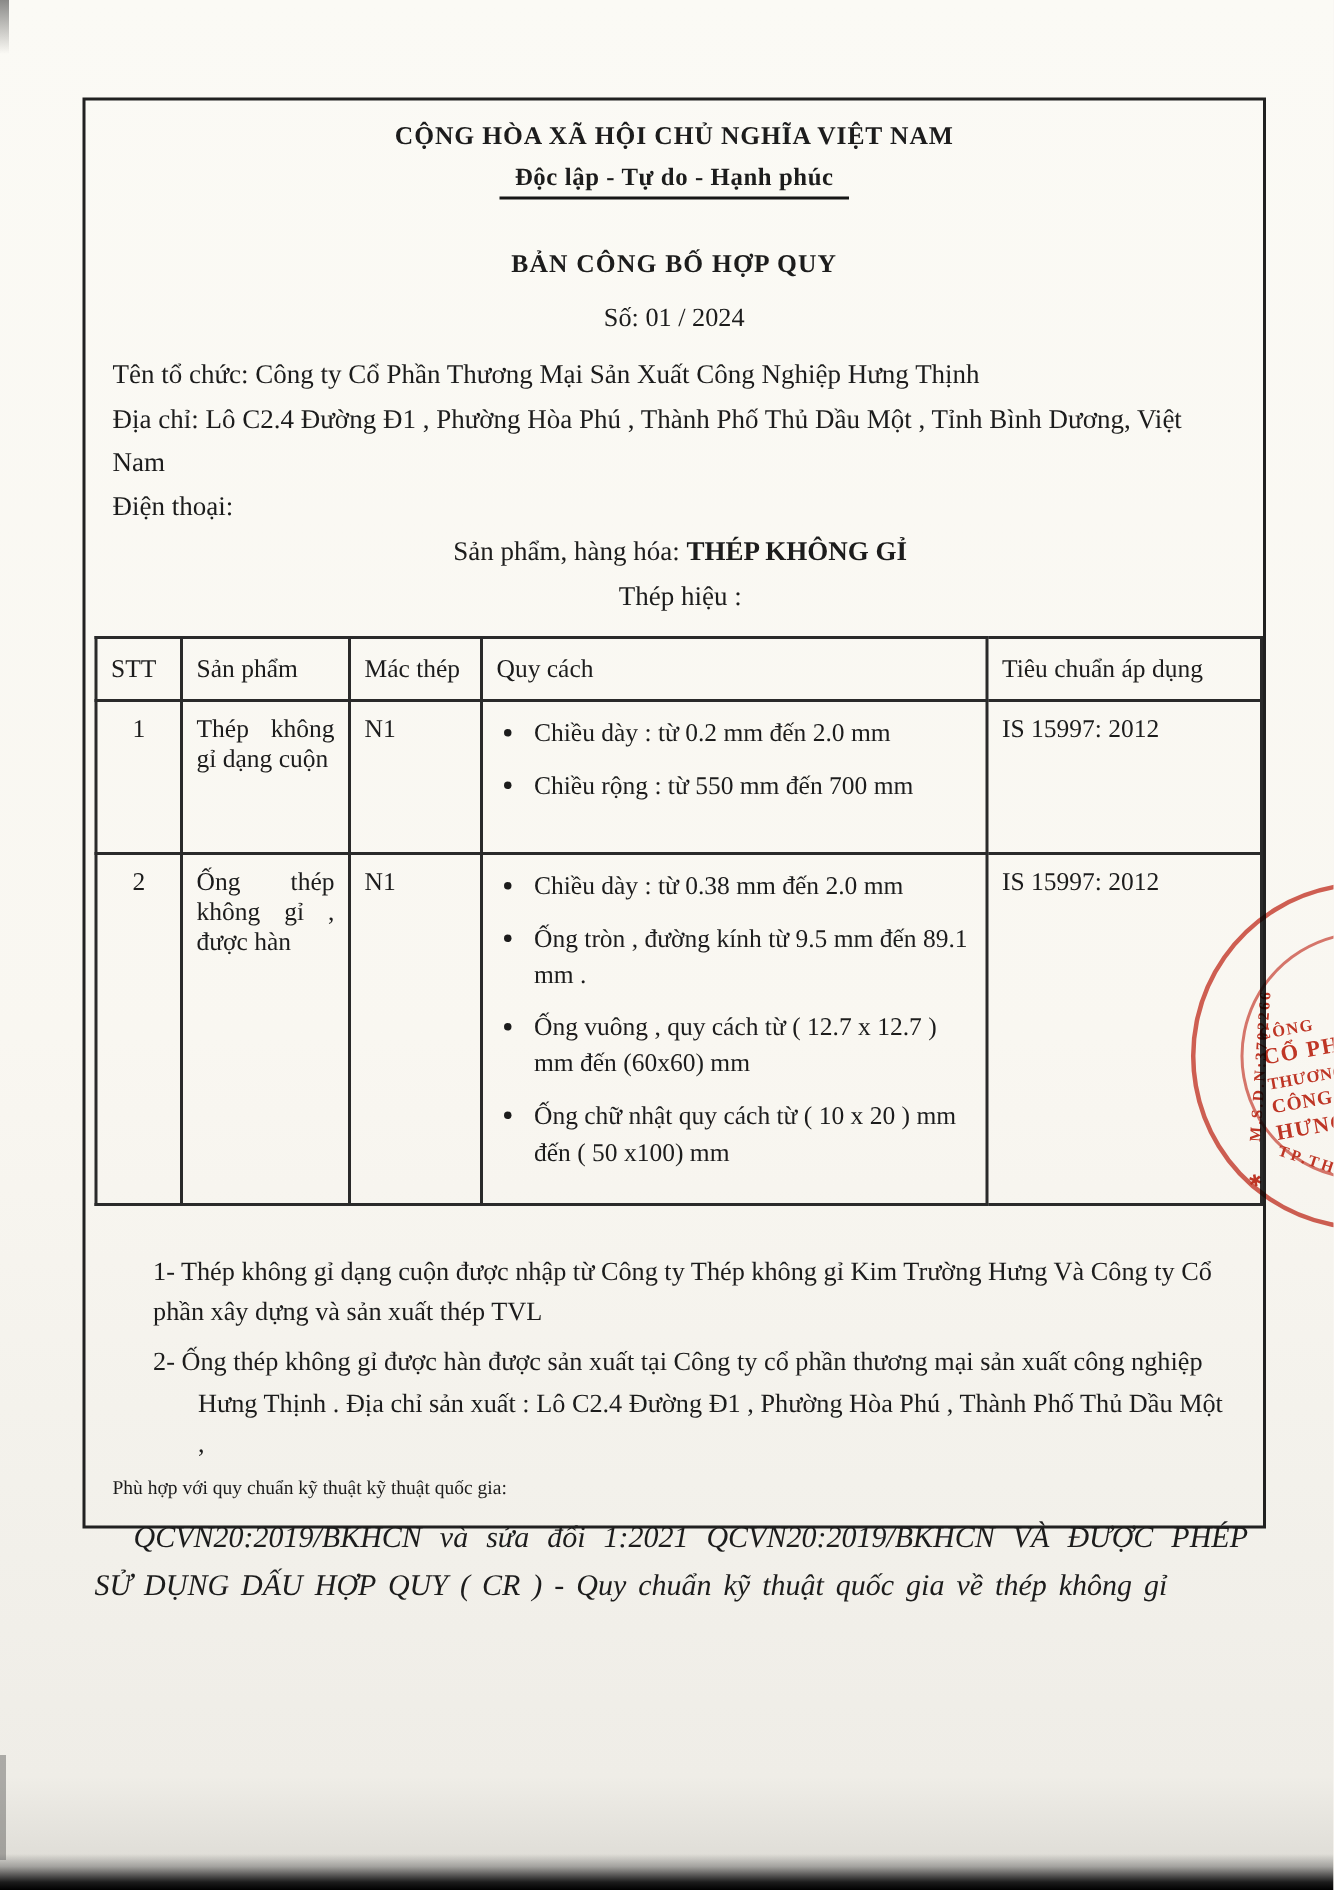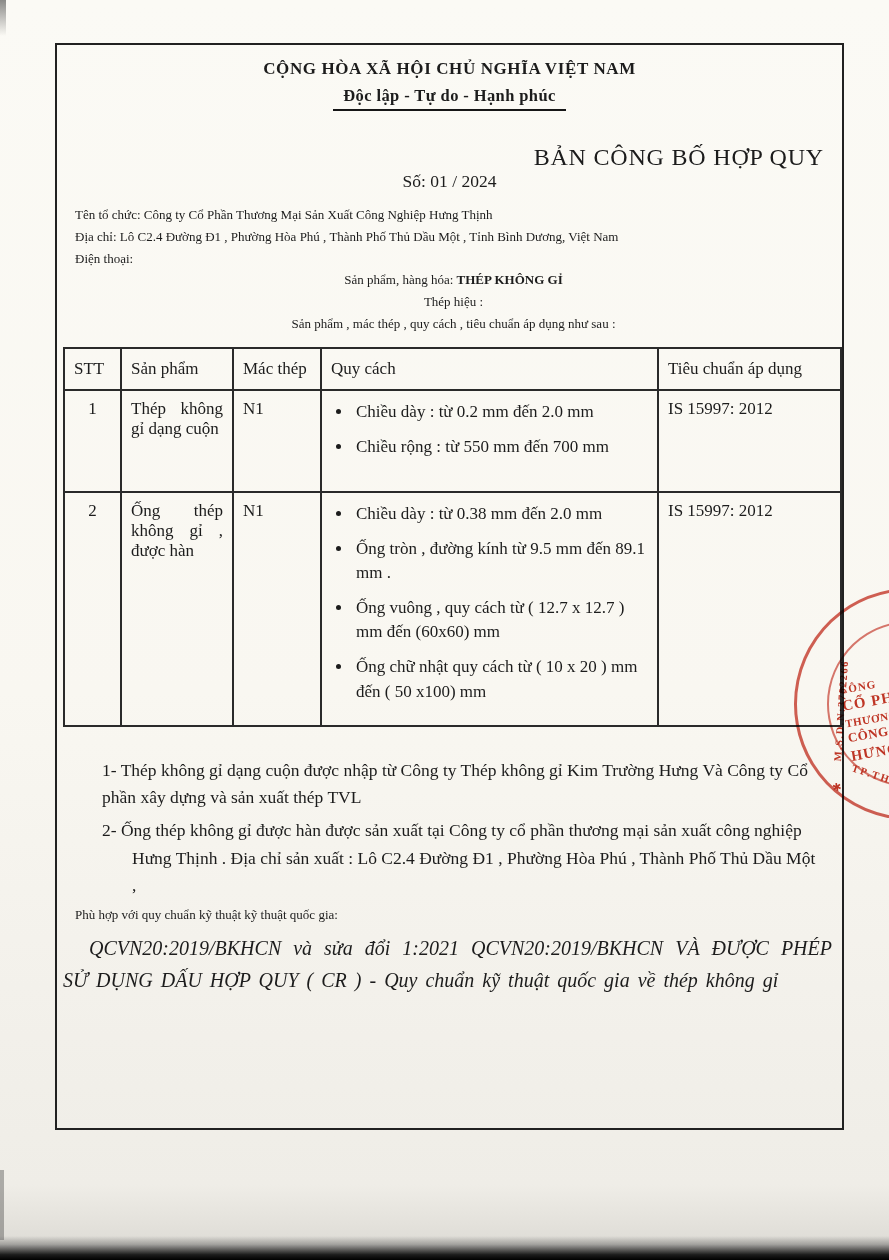--- a/index.html
+++ b/index.html
@@ -23,35 +23,35 @@
   .corner-smudge {
     position:absolute; left:0; top:0; width:6px; height:36px;
     background:linear-gradient(180deg,#2e2e2e,rgba(46,46,46,0)); opacity:.55;
   }
   .left-bottom-smudge {
     position:absolute; left:0; bottom:20px; width:4px; height:70px;
     background:rgba(45,45,45,.35);
   }
 
   .frame {
-    position:absolute; left:55px; top:43px; width:789px; height:1087px;
+    position:absolute; left:55px; top:65px; width:789px; height:954px;
     border:2px solid #212121;
     padding:12px 18px 10px;
   }
 
   .nat1 { text-align:center; font-weight:bold; font-size:17px; letter-spacing:.6px; margin-top:2px; }
   .nat2wrap { text-align:center; margin-top:7px; }
   .nat2 {
     display:inline-block; font-weight:bold; font-size:16.5px;
     border-bottom:2px solid #161616; padding:0 10px 3px; letter-spacing:.4px;
   }
-  .title { text-align:right; font-weight:normal; font-size:24px; letter-spacing:.8px; margin-top:33px; }
-  .docnum { text-align:center; font-size:17.5px; }
-
-  .info { margin-top:13px; font-size:13px; line-height:1.6; }
+  .title { text-align:center; font-weight:bold; font-size:17px; letter-spacing:.8px; margin-top:33px; }
+  .docnum { text-align:center; font-size:17.5px; margin-top:15px; }
+
+  .info { margin-top:13px; font-size:18px; line-height:1.6; }
   .info p { margin:0 0 1px; }
   .indent-sm { padding-left:8px;text-align:center; }
   .info b { font-weight:bold; }
 
   table.spec {
     border-collapse:collapse;
     table-layout:fixed;
     width:calc(100% + 24px);
     margin-left:-12px;
     margin-top:12px;
@@ -135,21 +135,20 @@
 
     <h1 class="title">BẢN CÔNG BỐ HỢP QUY</h1>
     <div class="docnum">Số: 01 / 2024</div>
 
     <div class="info">
       <p>Tên tổ chức: Công ty Cổ Phần Thương Mại Sản Xuất Công Nghiệp Hưng Thịnh</p>
       <p>Địa chỉ: Lô C2.4 Đường Đ1 , Phường Hòa Phú , Thành Phố Thủ Dầu Một , Tỉnh Bình Dương, Việt Nam</p>
       <p>Điện thoại:</p>
       <p class="indent-sm"><span>Sản phẩm, hàng hóa: </span><b>THÉP KHÔNG GỈ</b></p>
       <p class="indent-sm">Thép hiệu :</p>
-      <p class="indent-sm">Sản phẩm , mác thép , quy cách , tiêu chuẩn áp dụng như sau :</p>
     </div>
 
     <table class="spec">
       <colgroup>
         <col class="c-stt">
           <col class="c-sp">
           <col class="c-mt">
           <col class="c-qc">
           <col class="c-tc">
       </colgroup>

